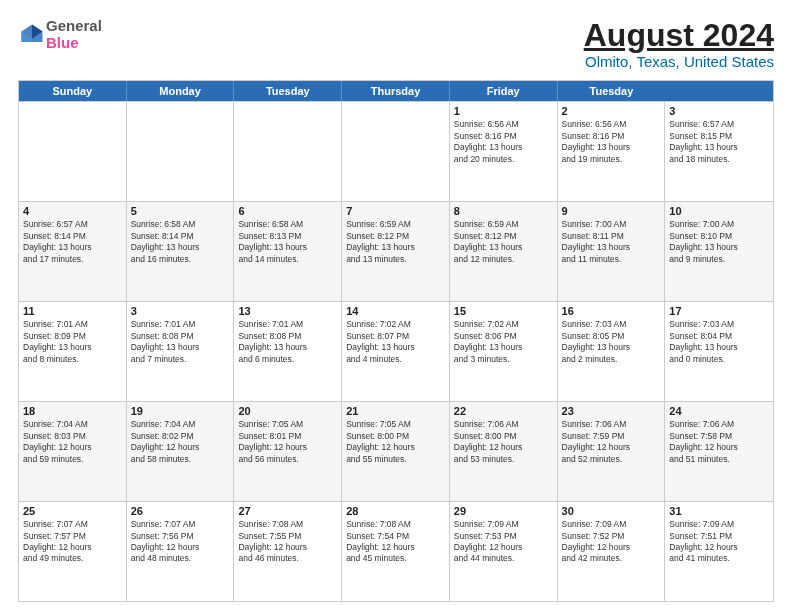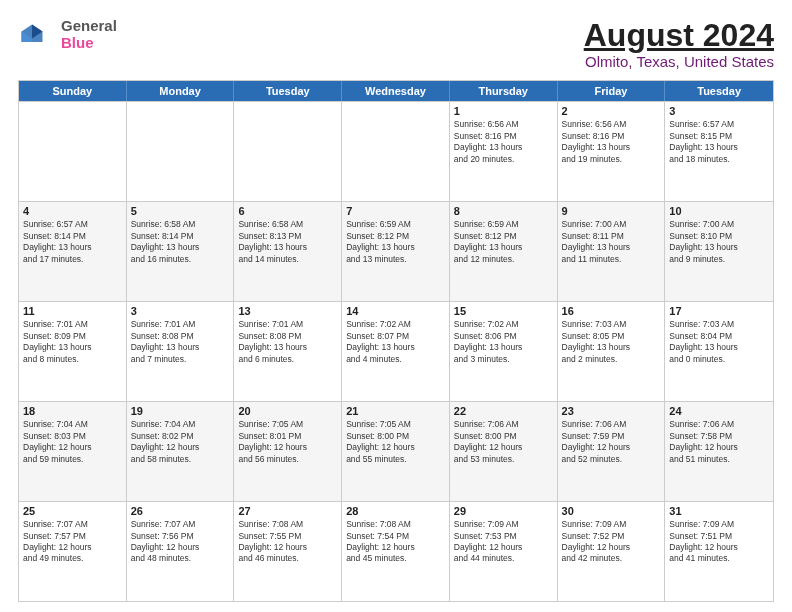--- a/index.html
+++ b/index.html
@@ -19,21 +19,21 @@
     }
     .header {
       display: flex;
       justify-content: space-between;
       align-items: flex-start;
       margin-bottom: 10px;
     }
     .logo {
       display: flex;
       align-items: center;
-      gap: 15px;
+      gap: 0;
     }
     .logo-text {
       font-size: 15px;
       font-weight: bold;
       line-height: 1.1;
     }
     .logo-general { color: #555; }
     .logo-blue { color: #ec4899; }
     .logo-icon {
       width: 28px;
@@ -45,21 +45,21 @@
     .title-block h1 {
       font-size: 32px;
       font-weight: bold;
       color: #222;
       line-height: 1.1;
       text-decoration: underline;
     }
     .title-block h2 {
       font-size: 15px;
       font-weight: normal;
-      color: #701a75;
+      color: #0369a1;
     }
     .calendar {
       flex: 1;
       display: flex;
       flex-direction: column;
       border: 1px solid #ccc;
     }
     .cal-header {
       display: grid;
       grid-template-columns: repeat(7, 1fr);
@@ -128,21 +128,20 @@
       <h1>August 2024</h1>
       <h2>Olmito, Texas, United States</h2>
     </div>
   </div>
 
   <div class="calendar">
     <div class="cal-header">
     <div class="cal-header-cell">Sunday</div>
         <div class="cal-header-cell">Monday</div>
         <div class="cal-header-cell">Tuesday</div>
-        <div class="cal-header-cell">Wednesday</div>
         <div class="cal-header-cell">Thursday</div>
         <div class="cal-header-cell">Friday</div>
         <div class="cal-header-cell">Tuesday</div>
       </div>
     <div class="cal-body">
     <div class="cal-row">
           <div class="cal-cell empty"></div>
           <div class="cal-cell empty"></div>
           <div class="cal-cell empty"></div>
           <div class="cal-cell empty"></div>

